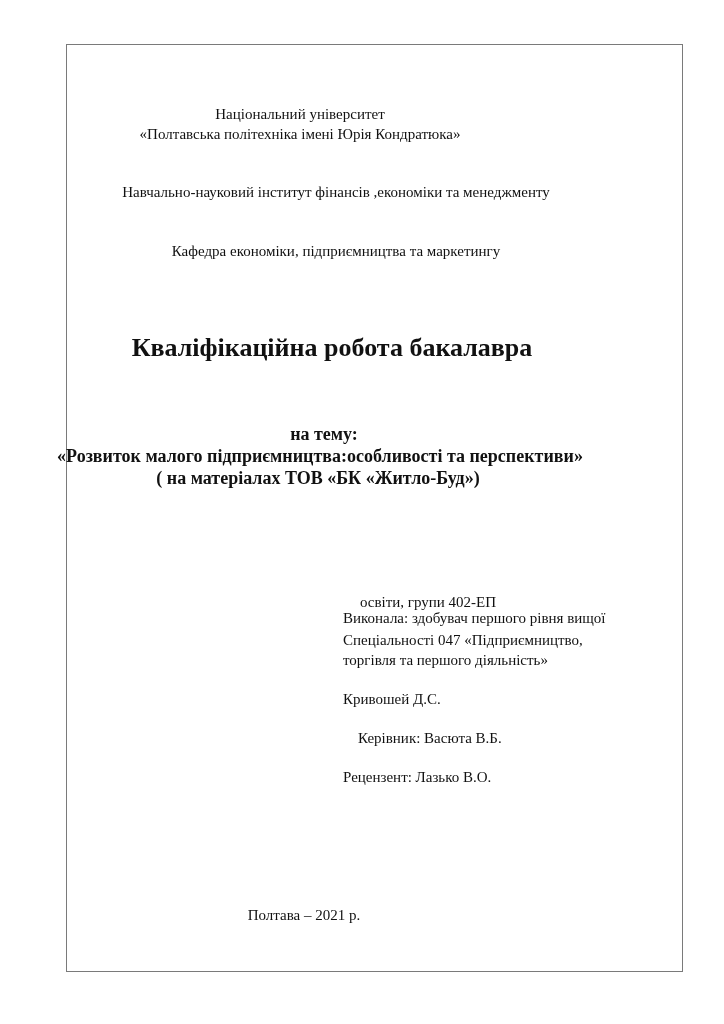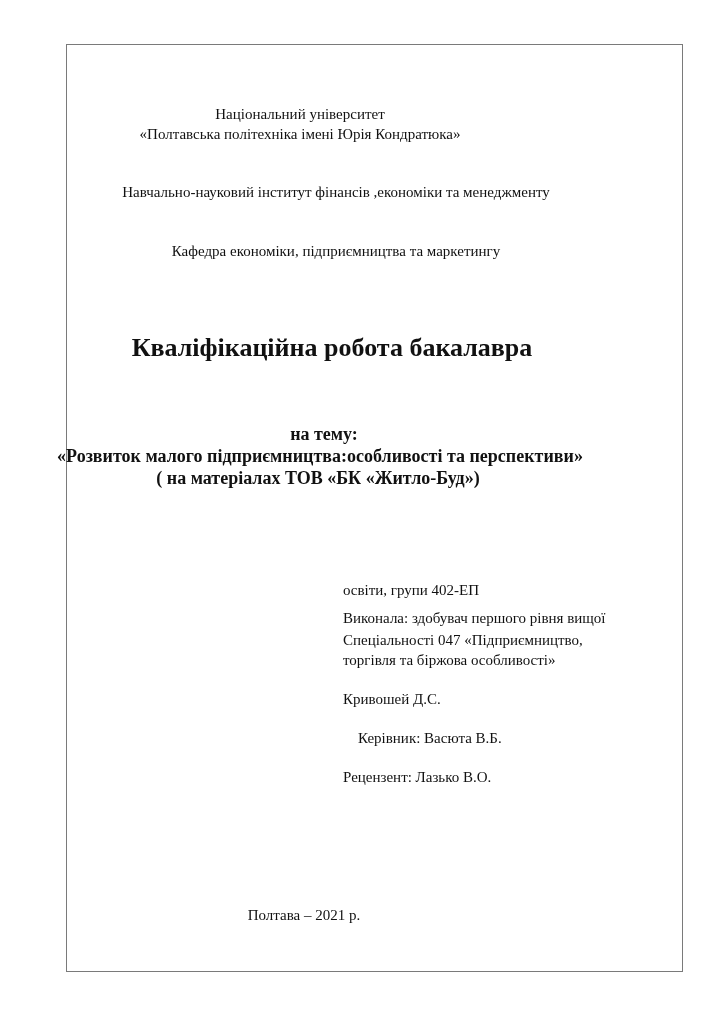--- a/index.html
+++ b/index.html
@@ -63,22 +63,22 @@
 
 <div class="line" style="top:241px; left:36px;">Кафедра економіки, підприємництва та маркетингу</div>
 
 <div class="line bold title" style="top:333px; left:32px;">Кваліфікаційна робота бакалавра</div>
 
 <div class="line bold topic" style="top:424px; left:24px;">на тему:</div>
 <div class="line bold topic" style="top:446px; left:20px;">«Розвиток малого підприємництва:особливості та перспективи»</div>
 <div class="line bold topic" style="top:468px; left:18px;">( на матеріалах ТОВ «БК «Житло-Буд»)</div>
 
 <div class="info" style="top:572px;margin-top:36px;">Виконала: здобувач першого рівня вищої</div>
-<div class="info" style="top:580px;">освіти, групи 402-ЕП</div>
+<div class="info" style="top:592px;margin-left:17px;">освіти, групи 402-ЕП</div>
 
 <div class="info" style="top:630px;">Спеціальності 047 «Підприємництво,</div>
-<div class="info" style="top:650px;">торгівля та біржова особливості»</div>
+<div class="info" style="top:650px;">торгівля та першого діяльність»</div>
 
 <div class="info" style="top:689px;">Кривошей Д.С.</div>
 <div class="info" style="top:728px;margin-left:15px;">Керівник: Васюта В.Б.</div>
 <div class="info" style="top:767px;">Рецензент: Лазько В.О.</div>
 
 <div class="line" style="top:905px; left:4px;">Полтава – 2021 р.</div>
 
 </body></html>

